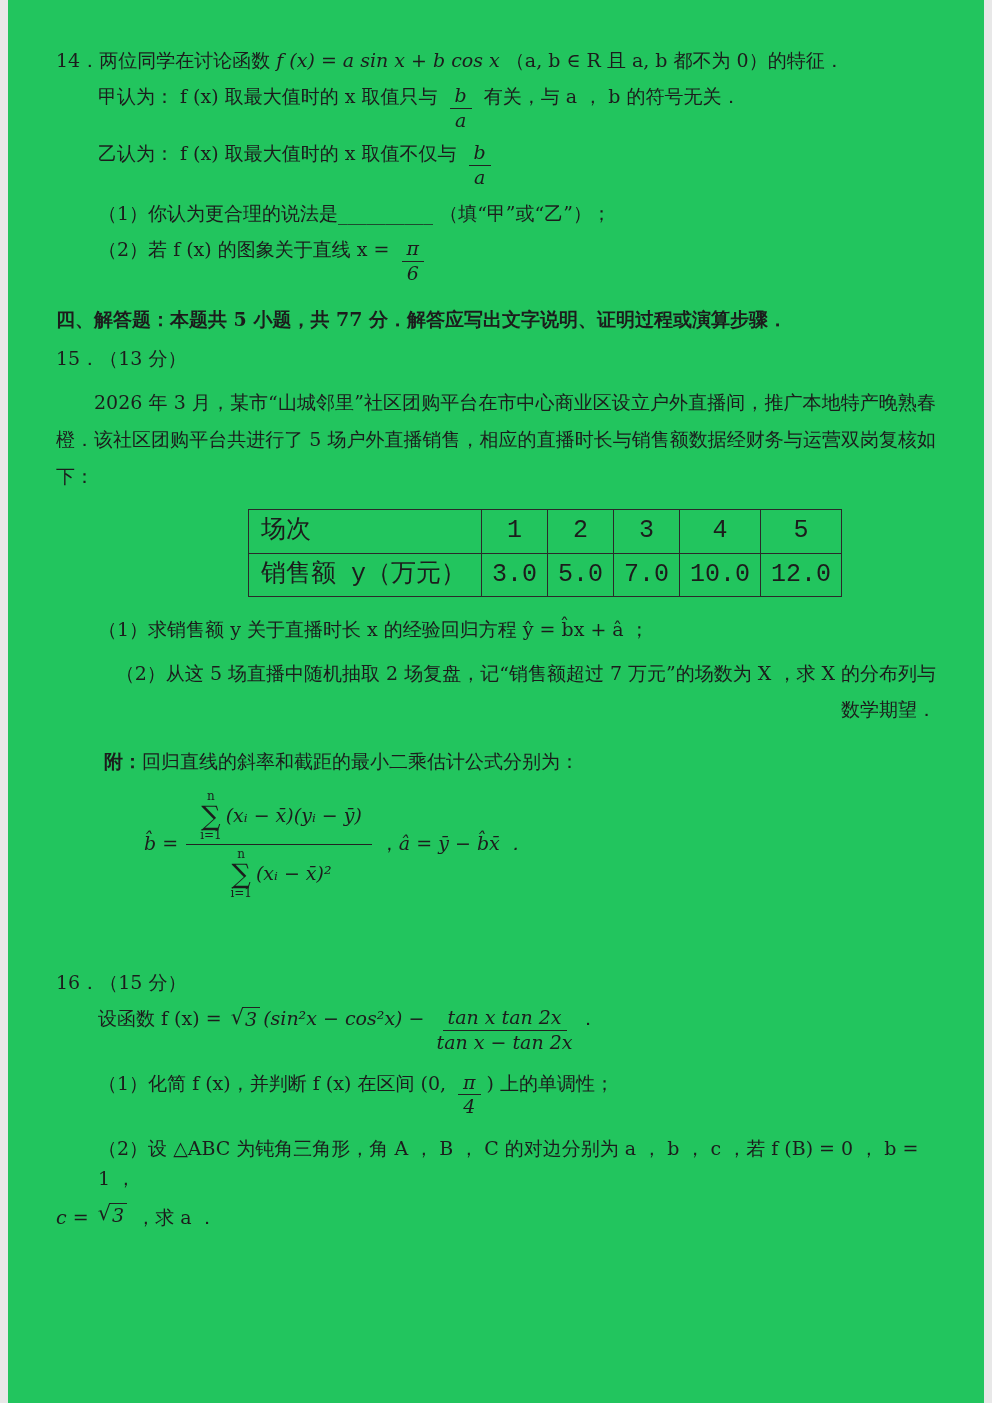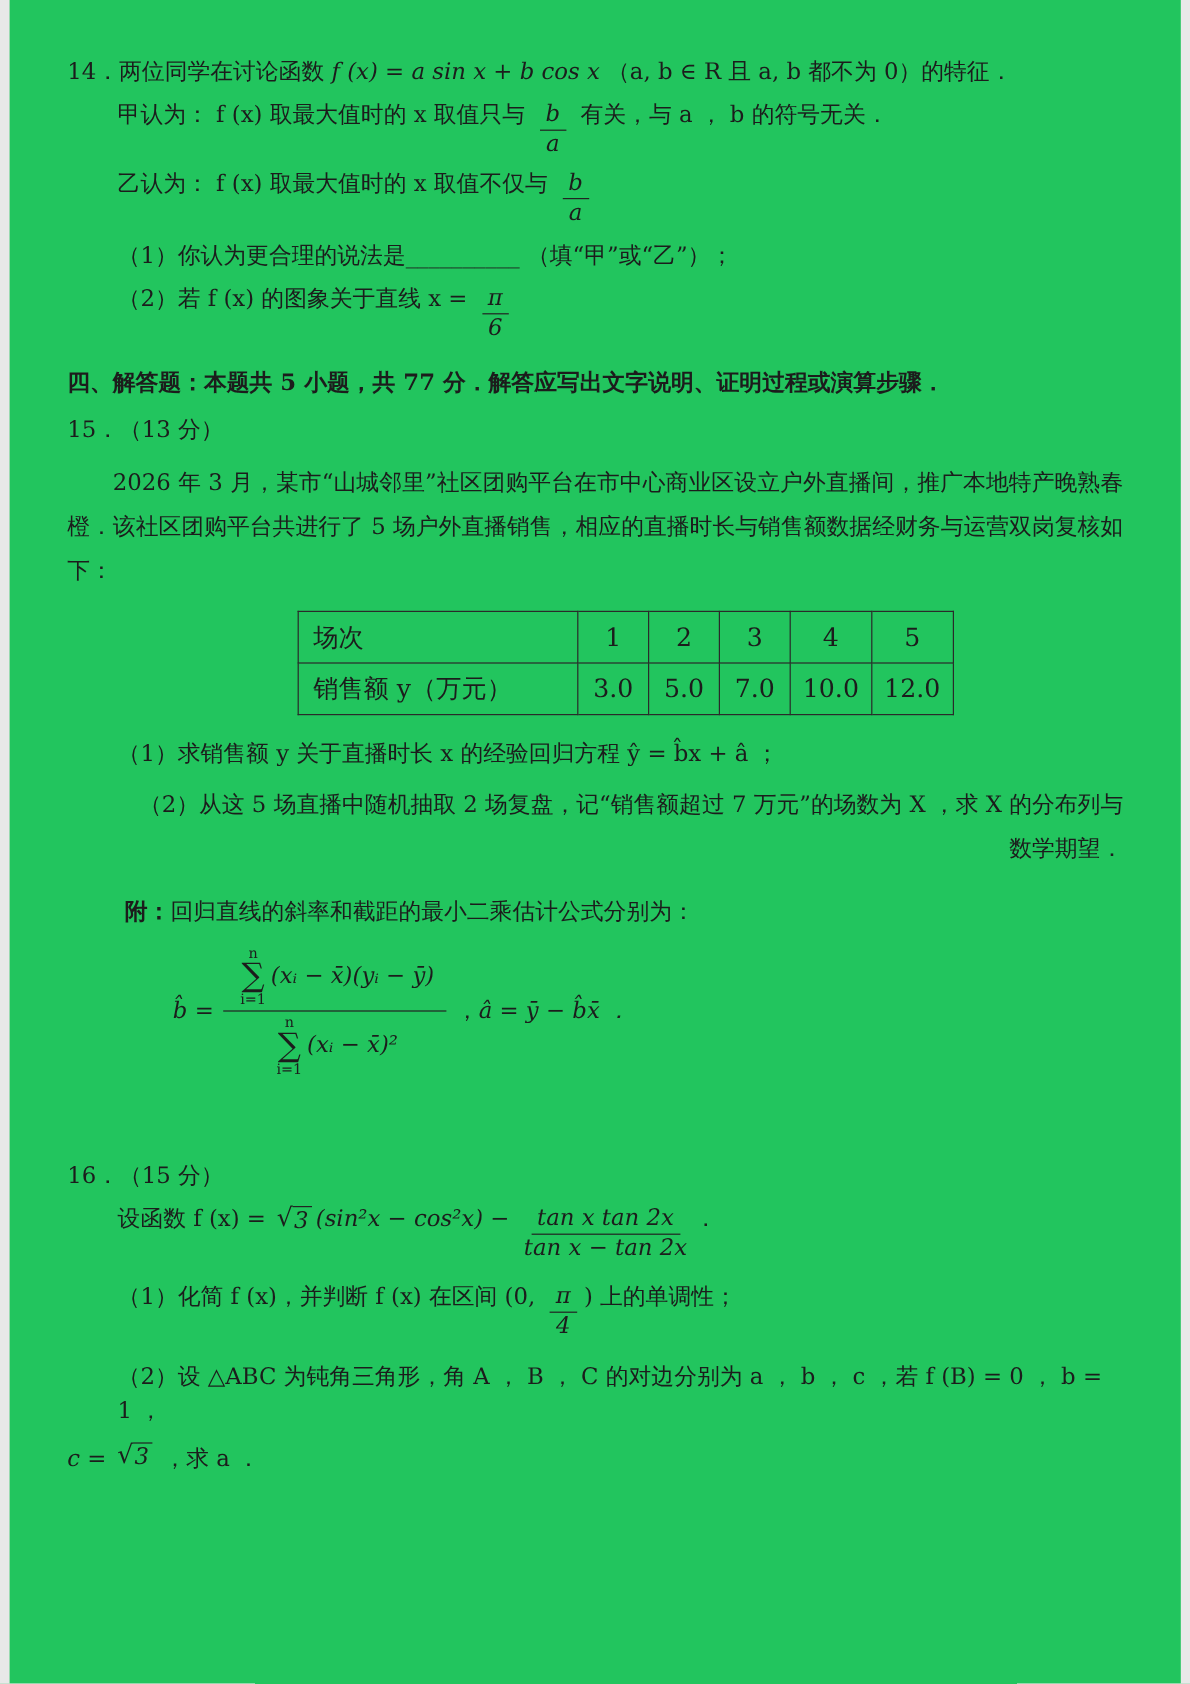--- a/index.html
+++ b/index.html
@@ -31,21 +31,21 @@
   
   .sum{display:inline-flex;flex-direction:column;align-items:center;
        line-height:1;margin:0 4px;font-style:normal;}
   .sum .sup,.sum .sub{font-size:12px;}
   .sum .sym{font-size:27px;line-height:1;}
   
   .sqrt{display:inline-flex;align-items:flex-start;white-space:nowrap;margin:0 3px;font-style:italic;}
   .sqrt .rad{font-style:normal;font-size:21px;line-height:1;}
   .sqrt .radbody{border-top:1.6px solid #222;padding:1px 3px 0 1px;line-height:1.15;}
   
-  .dtable{border-collapse:collapse;margin:14px 0 18px 192px;font-size:21px;}
+  .dtable{border-collapse:collapse;margin:14px 0 18px 192px;font-size:25px;font-family:Liberation Mono, monospace;}
   .dtable td{border:1.4px solid #2a2a2a;height:38px;text-align:center;
              padding:2px 10px;min-width:38px;}
   .dtable td.lab{text-align:left;padding-left:12px;min-width:210px;}
   .formula-row{display:flex;align-items:center;}
   .tall{line-height:1.2;}
   .para{text-indent:2em;text-align:justify;line-height:1.95;margin:6px 0;}
   .wrapblock{line-height:1.9;text-align:right;}
   .sec-gap{height:56px;}
 </style>
 </head>

